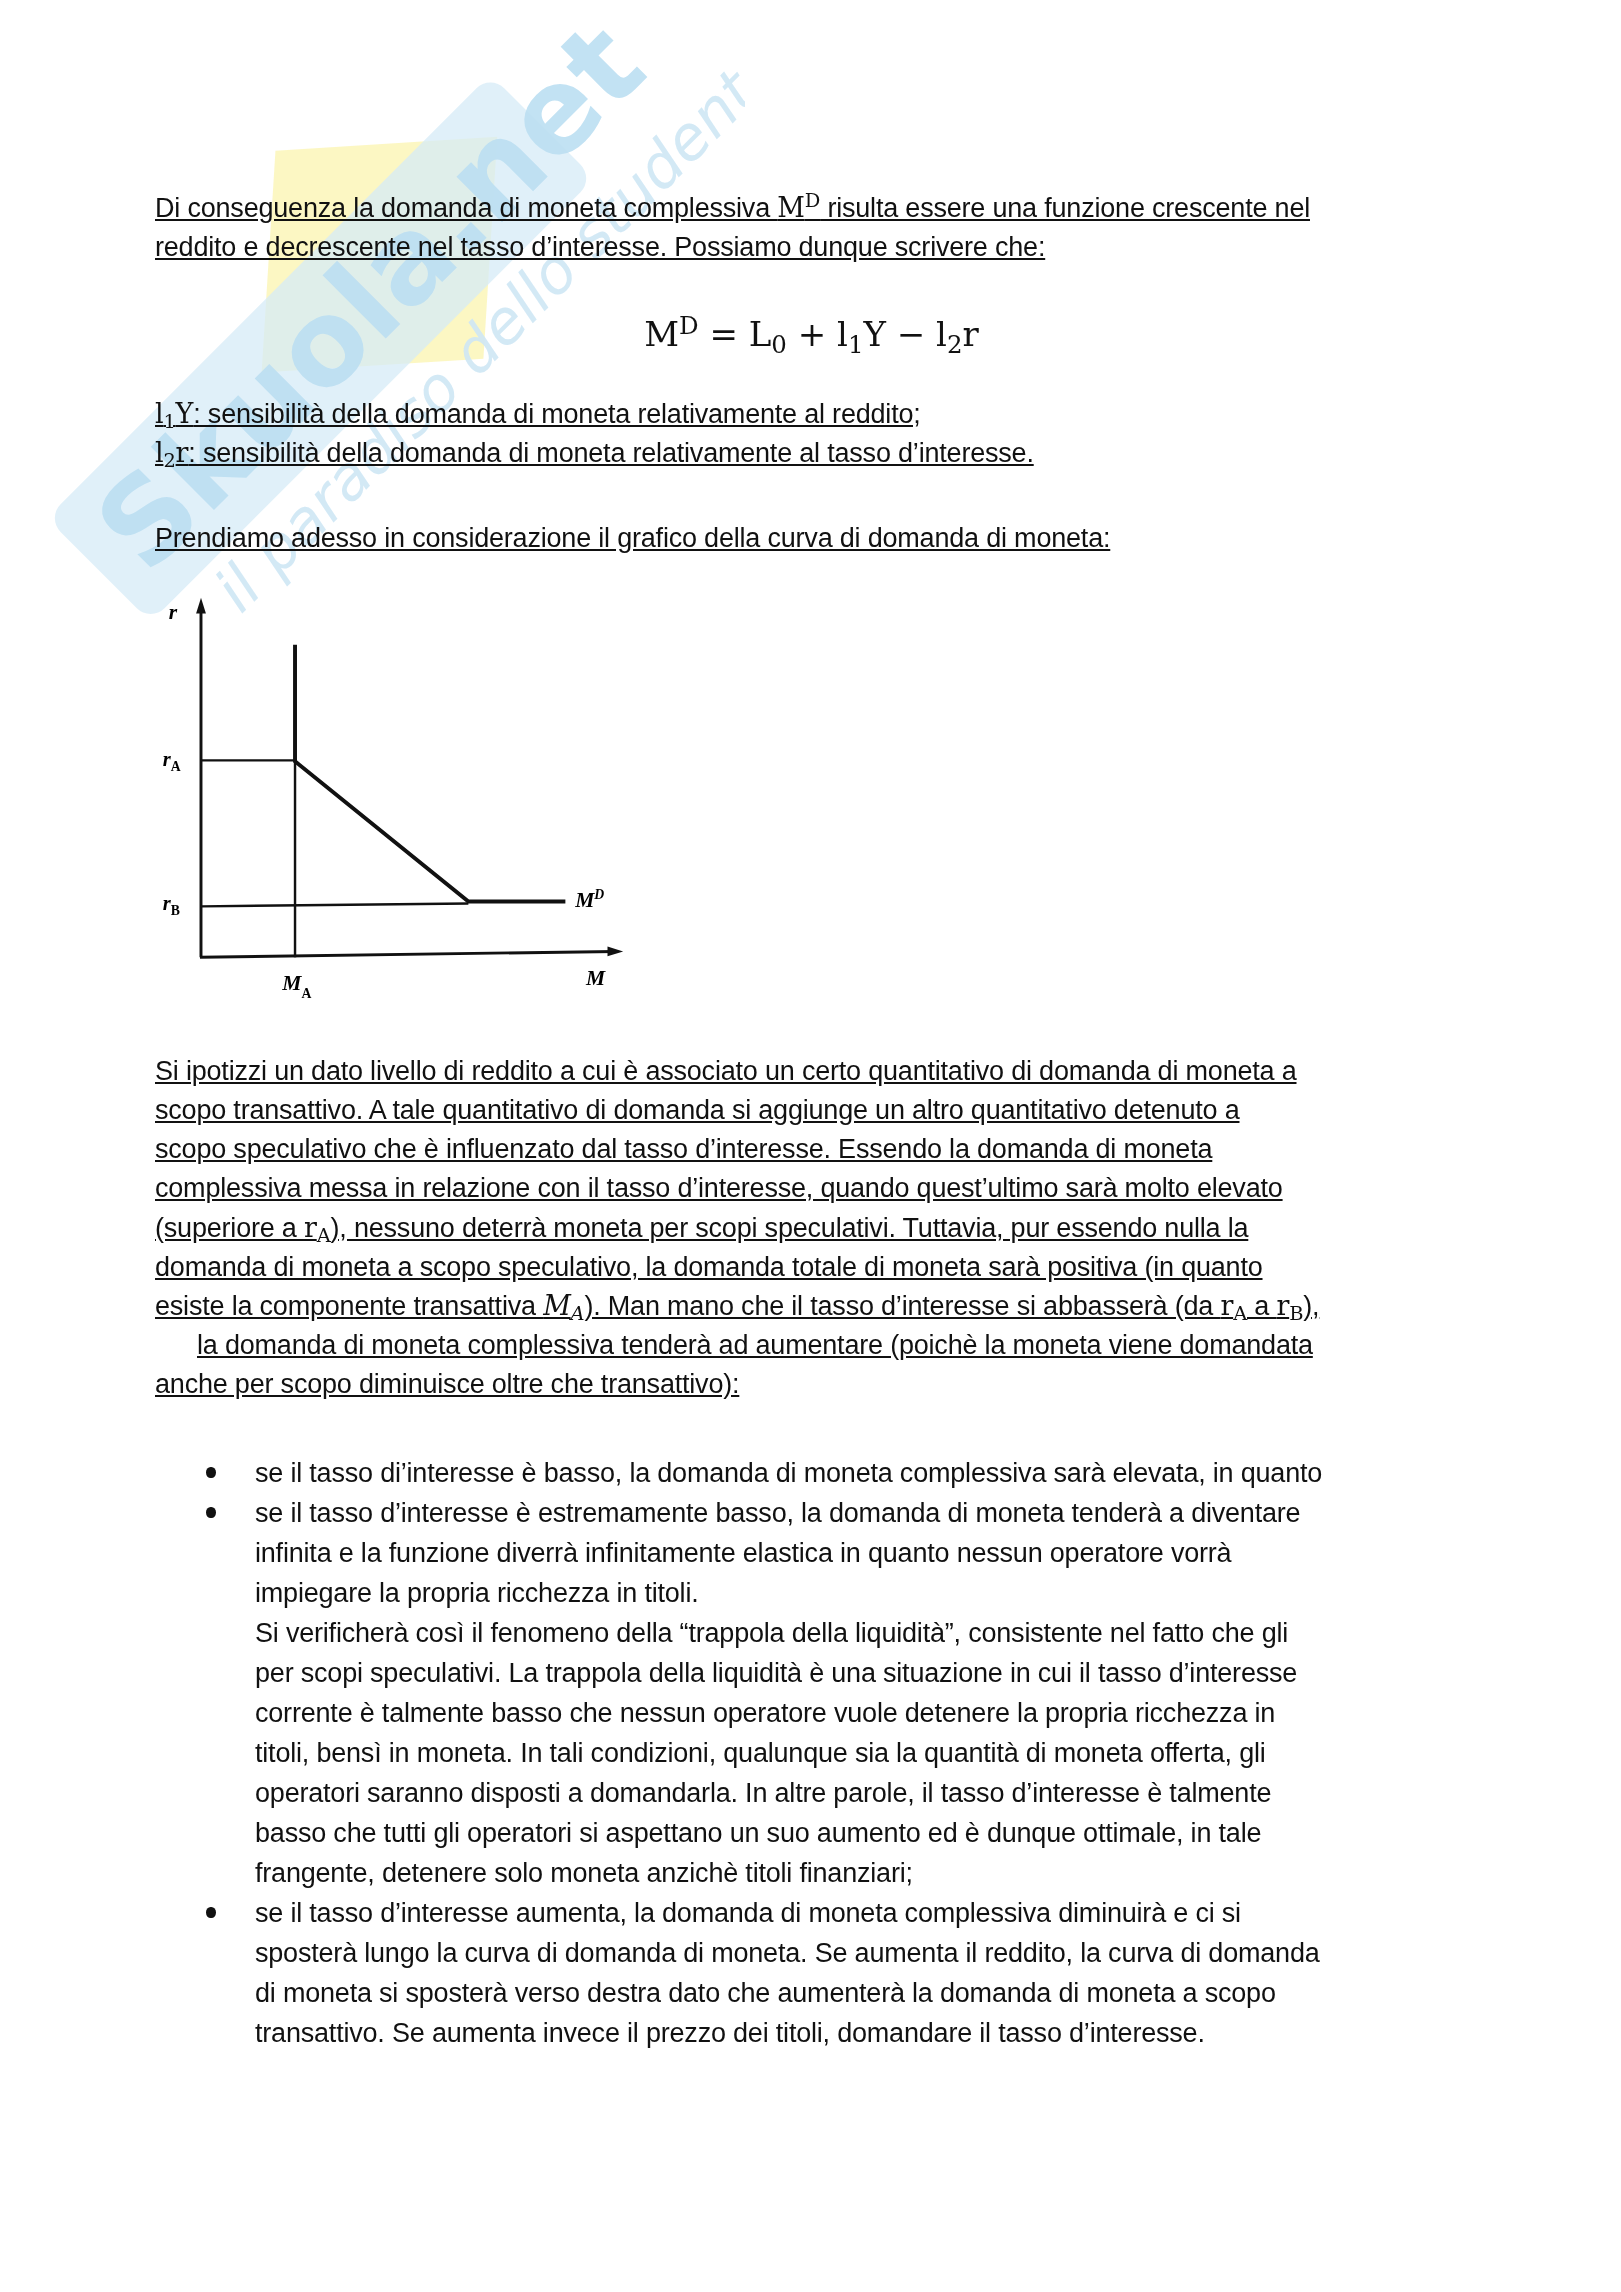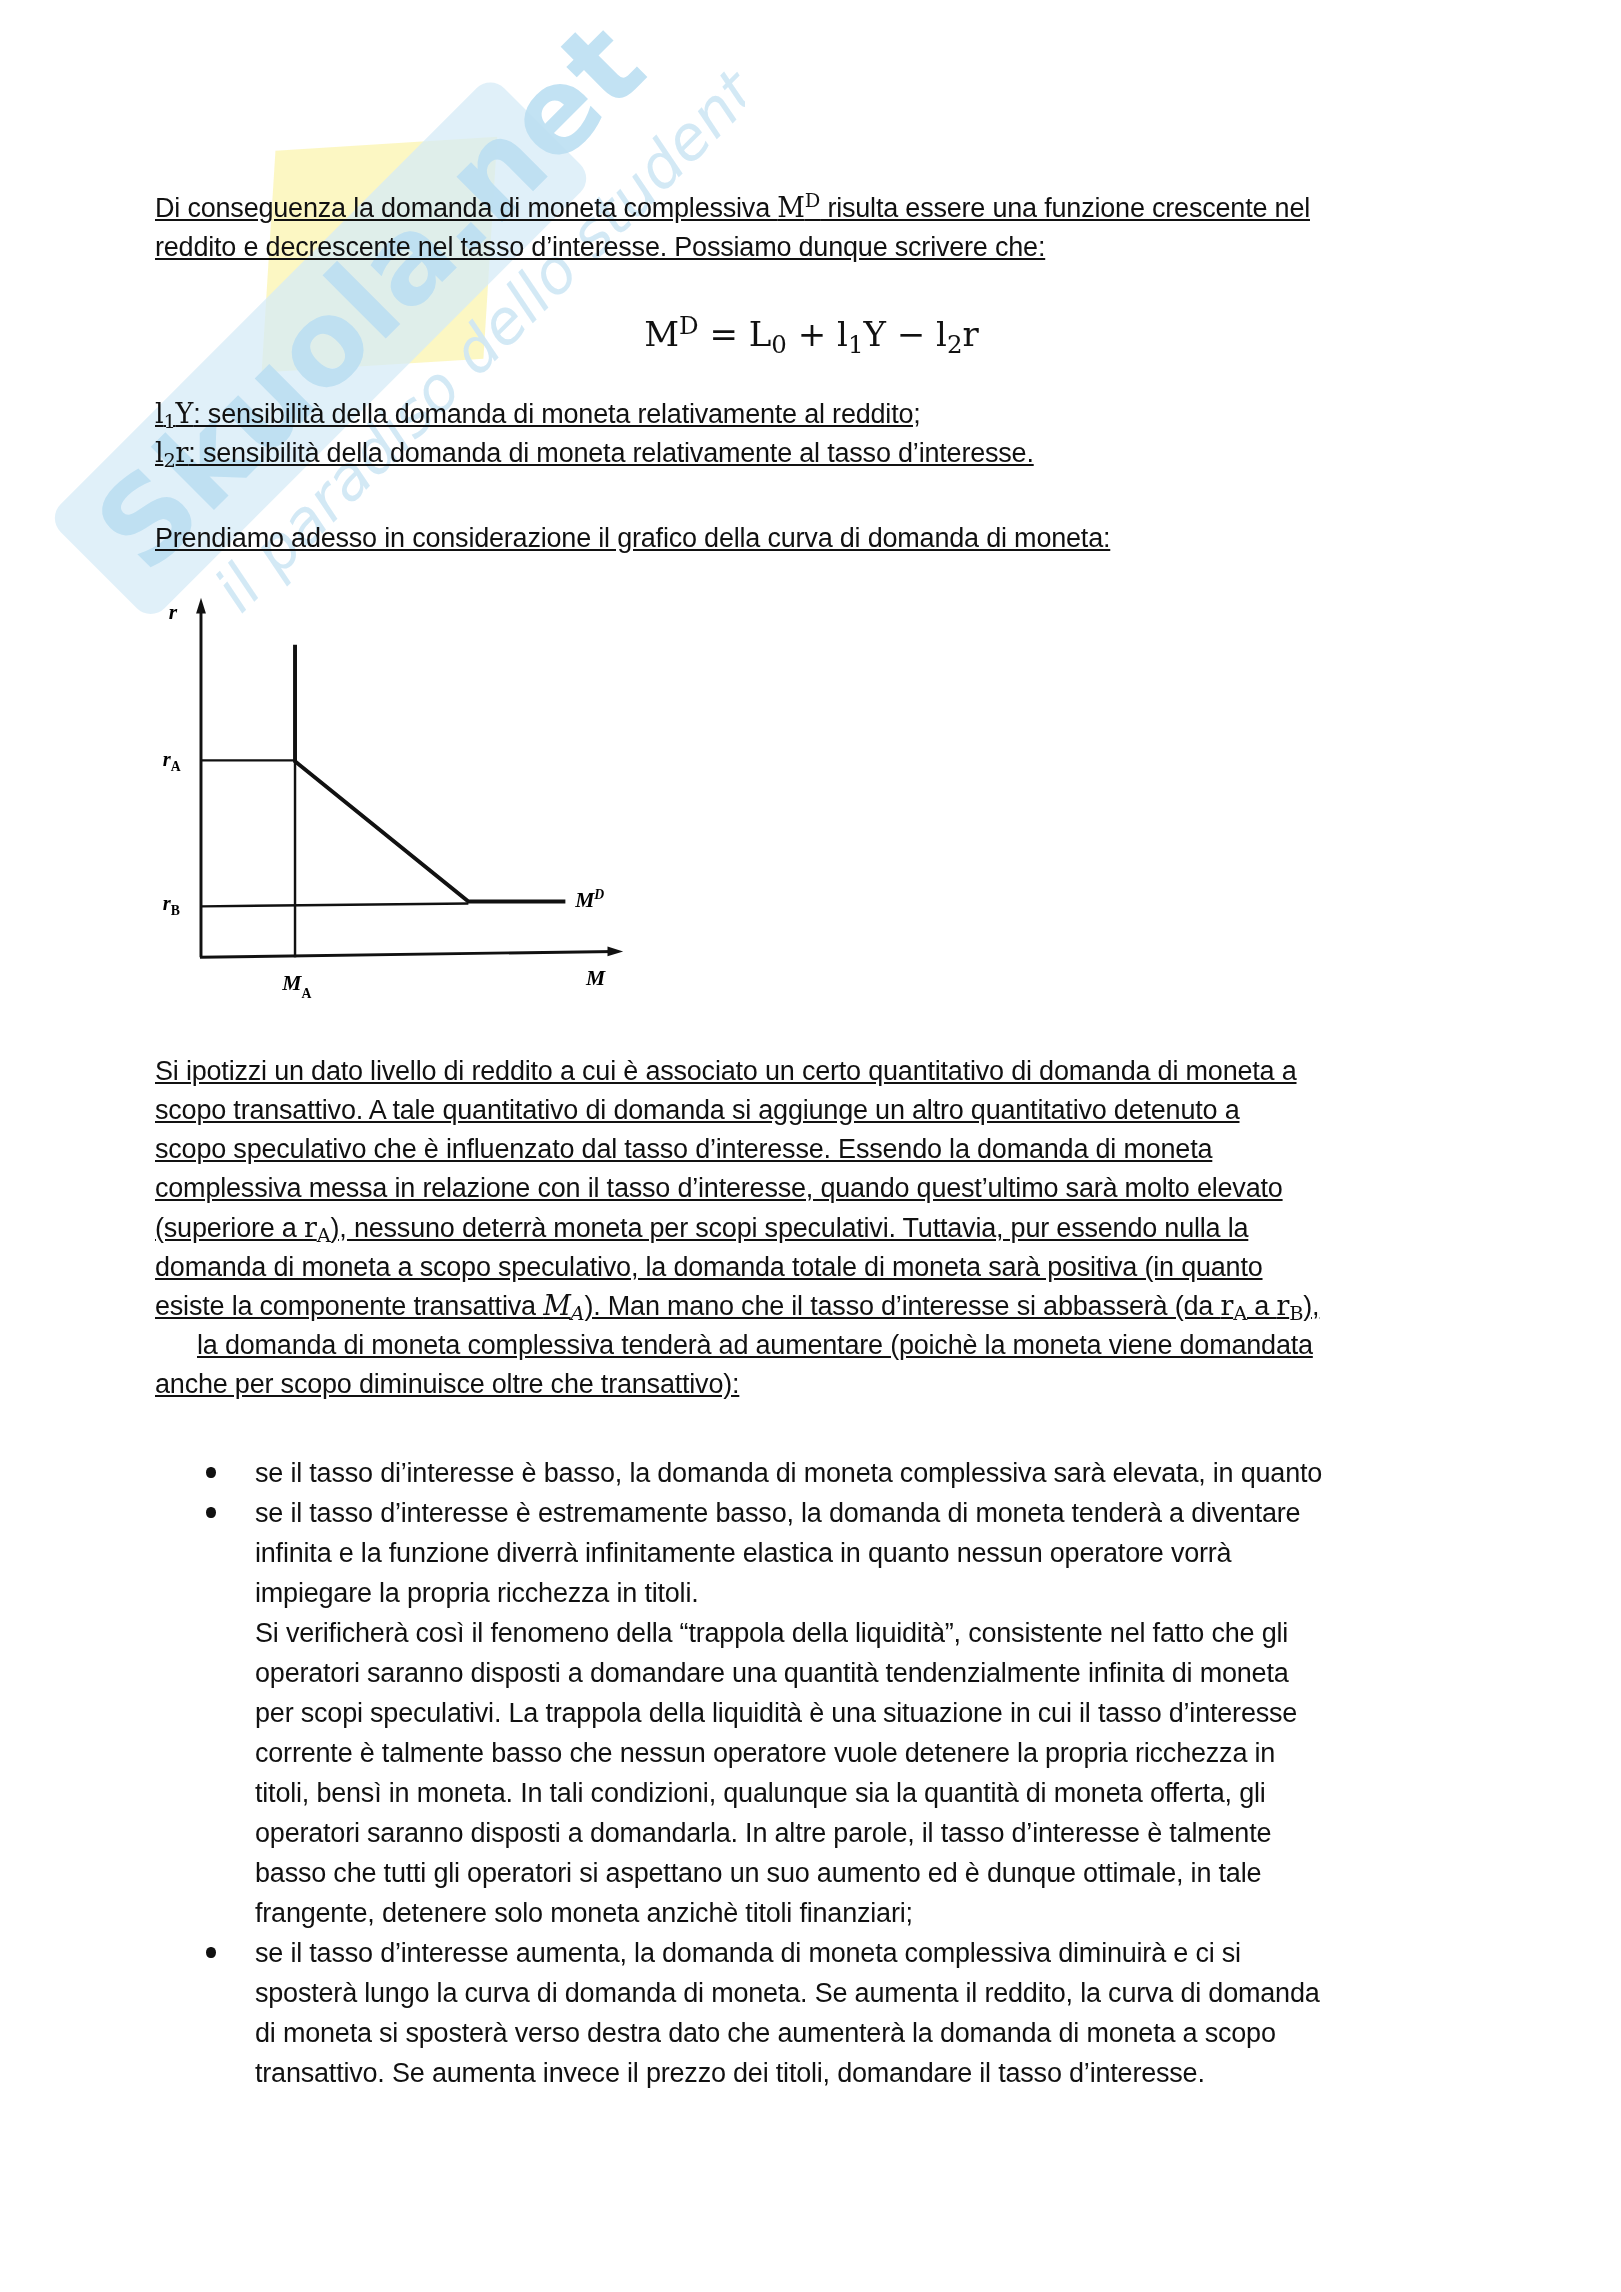--- a/index.html
+++ b/index.html
@@ -69,21 +69,20 @@
     <div class="bullet">
       <span class="dot"></span>
       <span class="line">se il tasso di’interesse è basso, la domanda di moneta complessiva sarà elevata, in quanto</span>
     </div>
     <div class="bullet">
       <span class="dot"></span>
       <span class="line">se il tasso d’interesse è estremamente basso, la domanda di moneta tenderà a diventare</span>
       <span class="line">infinita e la funzione diverrà infinitamente elastica in quanto nessun operatore vorrà</span>
       <span class="line">impiegare la propria ricchezza in titoli.</span>
       <span class="line">Si verificherà così il fenomeno della “trappola della liquidità”, consistente nel fatto che gli</span>
-      <span class="line">operatori saranno disposti a domandare una quantità tendenzialmente infinita di moneta</span>
       <span class="line">per scopi speculativi. La trappola della liquidità è una situazione in cui il tasso d’interesse</span>
       <span class="line">corrente è talmente basso che nessun operatore vuole detenere la propria ricchezza in</span>
       <span class="line">titoli, bensì in moneta. In tali condizioni, qualunque sia la quantità di moneta offerta, gli</span>
       <span class="line">operatori saranno disposti a domandarla. In altre parole, il tasso d’interesse è talmente</span>
       <span class="line">basso che tutti gli operatori si aspettano un suo aumento ed è dunque ottimale, in tale</span>
       <span class="line">frangente, detenere solo moneta anzichè titoli finanziari;</span>
     </div>
     <div class="bullet">
       <span class="dot"></span>
       <span class="line">se il tasso d’interesse aumenta, la domanda di moneta complessiva diminuirà e ci si</span>

